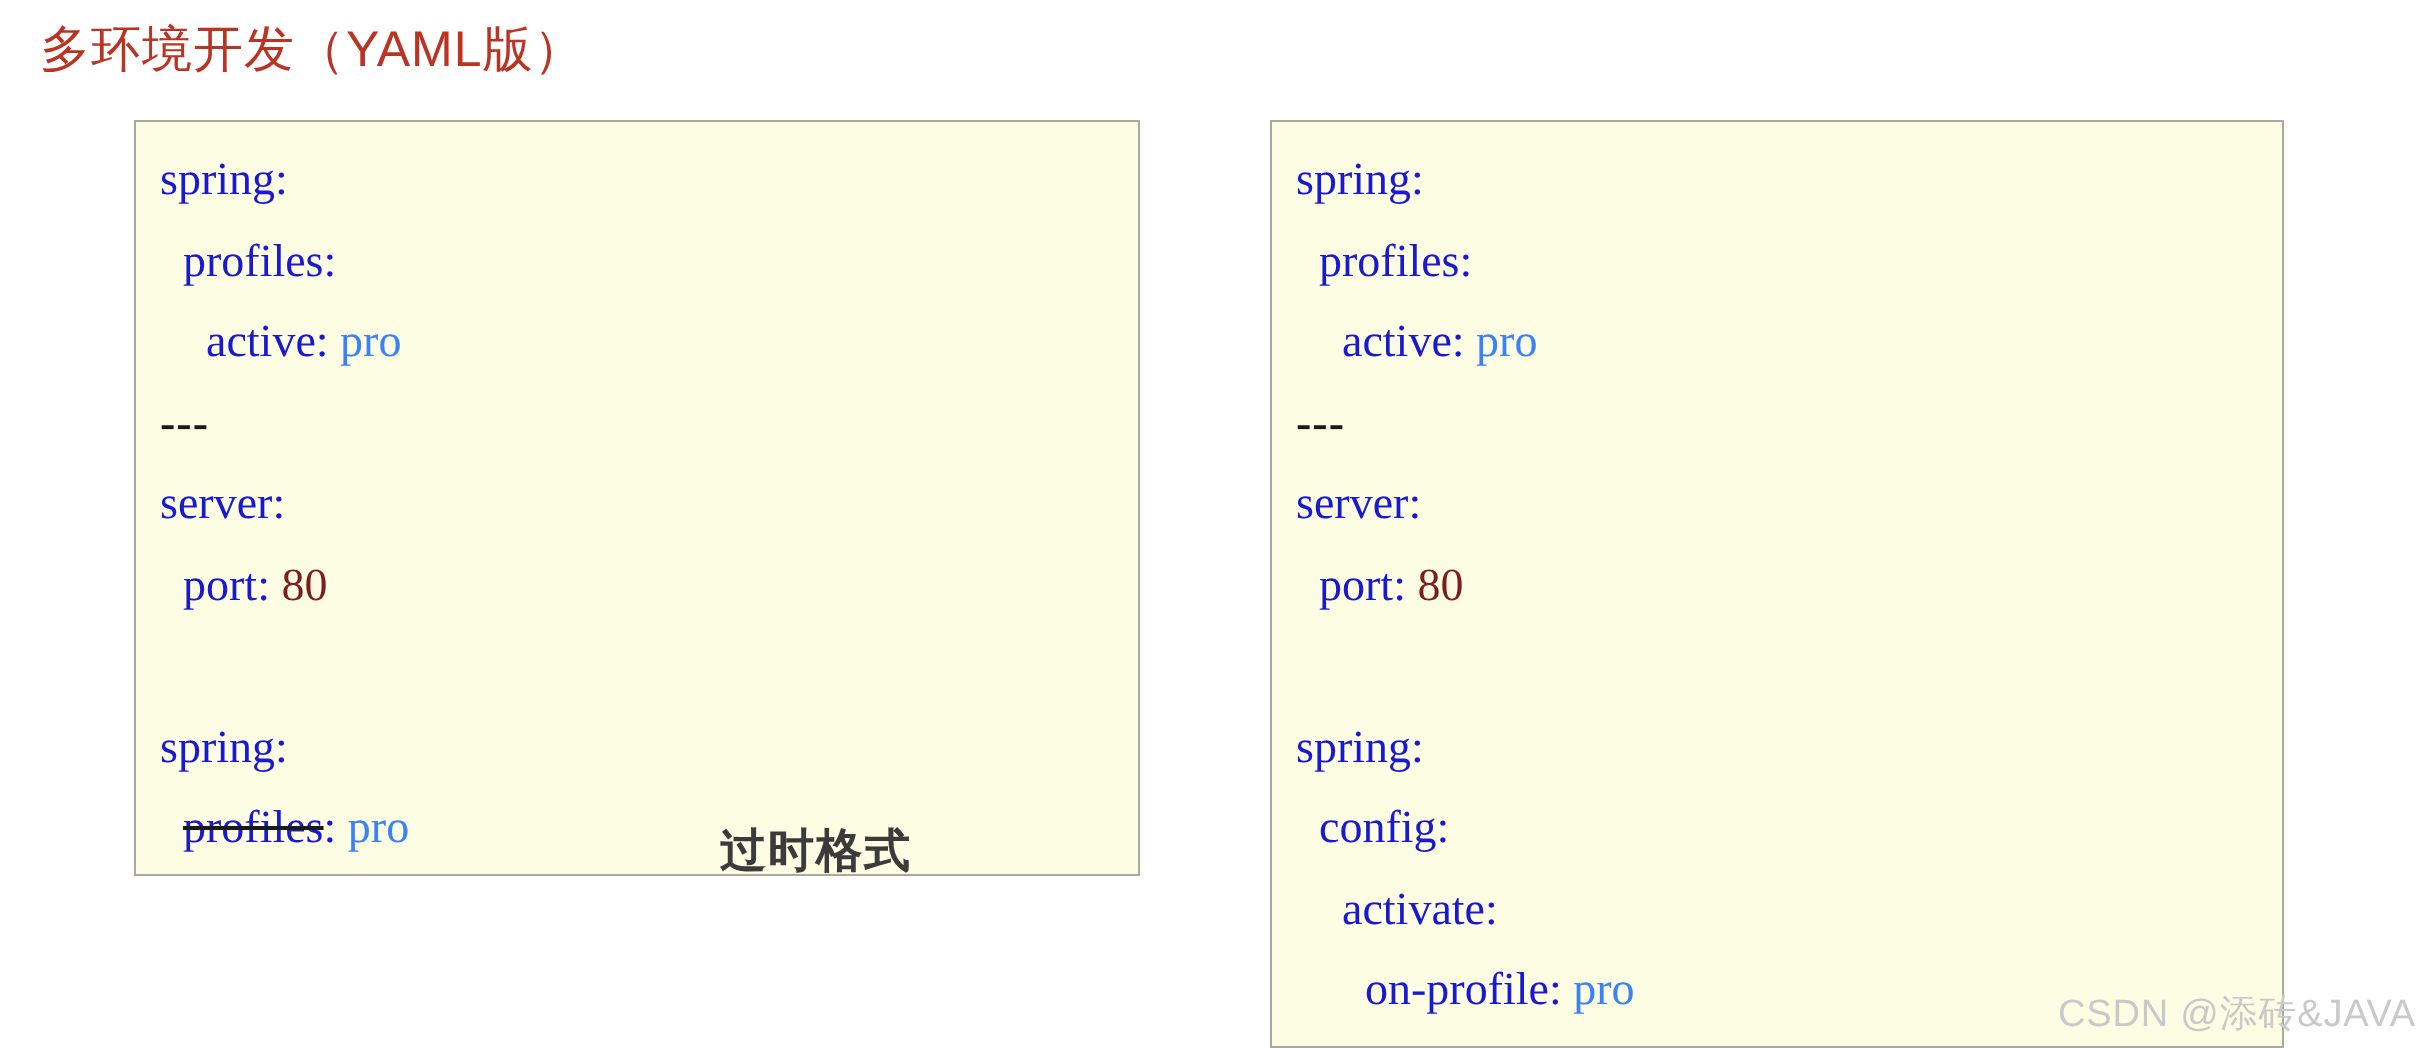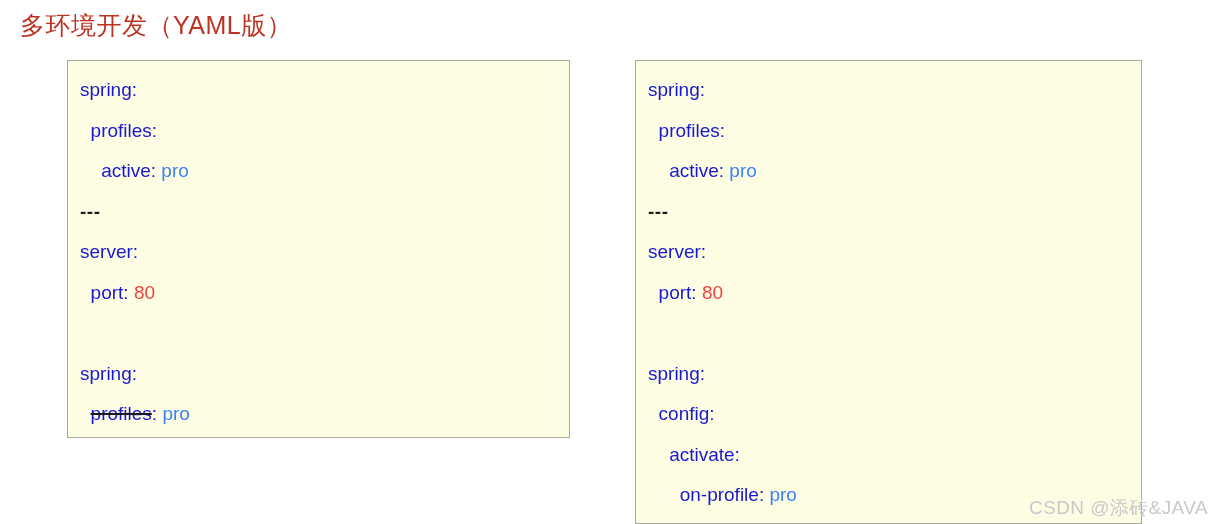--- a/index.html
+++ b/index.html
@@ -47,36 +47,36 @@
     top: 60px;
     width: 507px;
     height: 464px;
   }
 
   .code-lines {
     position: absolute;
     left: 12px;
     top: 9px;
     right: 0;
-    font-family: Liberation Sans, sans-serif;
-    font-size: 19px;
+    font-family: Liberation Serif, serif;
+    font-size: 23px;
     line-height: 40.5px;
     white-space: pre;
   }
 
   .code-line {
     height: 40.5px;
     position: relative;
     white-space: pre;
   }
 
   
   .tok-key    { color: #1919d2; }
   .tok-punct  { color: #1919d2; }
-  .tok-num    { color: #ef4444; }
+  .tok-num    { color: #7f1d1d; }
   .tok-val    { color: #3b82f6; }
   .tok-sep    { color: #1a1a1a; font-weight: bold; letter-spacing: 0.5px; }
   .tok-strike { color: #1919d2; text-decoration: line-through;
                 text-decoration-color: #1a1a1a; text-decoration-thickness: 2px; }
   .tok-indent { color: transparent; }
 
   
   .annotation {
     position: absolute;
     font-family: "Liberation Sans", sans-serif;
@@ -105,20 +105,21 @@
     letter-spacing: 0.4px;
   }
 </style>
 </head>
 <body>
 
 <div id="page-title">多环境开发（YAML版）</div>
 
 <div class="code-block" id="code-block-left">
   <div class="code-lines"><div class="code-line"><span class="tok-key">spring</span><span class="tok-punct">:</span></div><div class="code-line"><span class="tok-indent">  </span><span class="tok-key">profiles</span><span class="tok-punct">:</span></div><div class="code-line"><span class="tok-indent">    </span><span class="tok-key">active</span><span class="tok-punct">:</span><span class="tok-indent"> </span><span class="tok-val">pro</span></div><div class="code-line"><span class="tok-sep">---</span></div><div class="code-line"><span class="tok-key">server</span><span class="tok-punct">:</span></div><div class="code-line"><span class="tok-indent">  </span><span class="tok-key">port</span><span class="tok-punct">:</span><span class="tok-indent"> </span><span class="tok-num">80</span></div><div class="code-line">&nbsp;</div><div class="code-line"><span class="tok-key">spring</span><span class="tok-punct">:</span></div><div class="code-line"><span class="tok-indent">  </span><span class="tok-strike">profiles</span><span class="tok-punct">:</span><span class="tok-indent"> </span><span class="tok-val">pro</span></div></div>
+  <div class="annotation" id="annotation-left">过时格式</div>
 </div>
 
 <div class="code-block" id="code-block-right">
   <div class="code-lines"><div class="code-line"><span class="tok-key">spring</span><span class="tok-punct">:</span></div><div class="code-line"><span class="tok-indent">  </span><span class="tok-key">profiles</span><span class="tok-punct">:</span></div><div class="code-line"><span class="tok-indent">    </span><span class="tok-key">active</span><span class="tok-punct">:</span><span class="tok-indent"> </span><span class="tok-val">pro</span></div><div class="code-line"><span class="tok-sep">---</span></div><div class="code-line"><span class="tok-key">server</span><span class="tok-punct">:</span></div><div class="code-line"><span class="tok-indent">  </span><span class="tok-key">port</span><span class="tok-punct">:</span><span class="tok-indent"> </span><span class="tok-num">80</span></div><div class="code-line">&nbsp;</div><div class="code-line"><span class="tok-key">spring</span><span class="tok-punct">:</span></div><div class="code-line"><span class="tok-indent">  </span><span class="tok-key">config</span><span class="tok-punct">:</span></div><div class="code-line"><span class="tok-indent">    </span><span class="tok-key">activate</span><span class="tok-punct">:</span></div><div class="code-line"><span class="tok-indent">      </span><span class="tok-key">on-profile</span><span class="tok-punct">:</span><span class="tok-indent"> </span><span class="tok-val">pro</span></div></div>
 
 </div>
 
 <div id="watermark">CSDN @添砖&amp;JAVA</div>
 
 </body></html>

